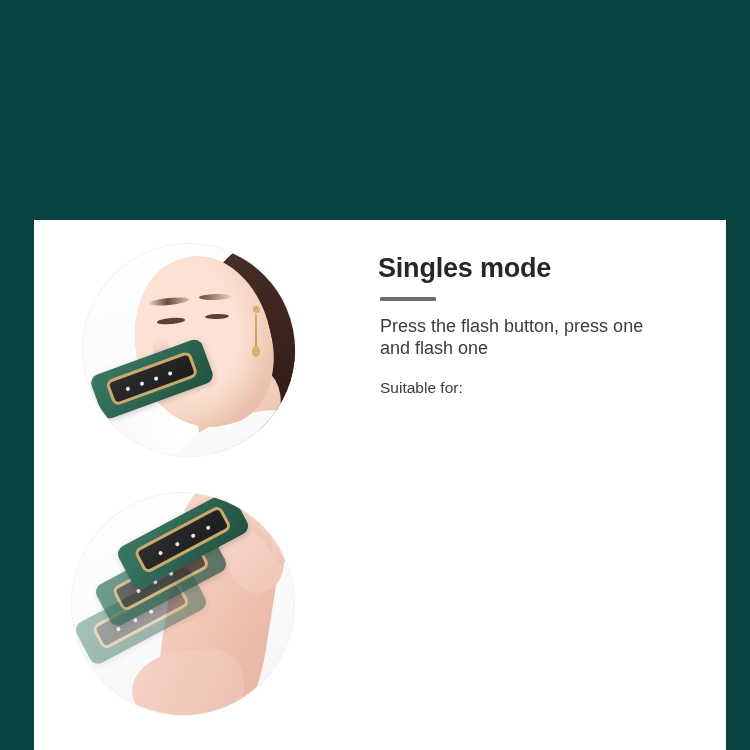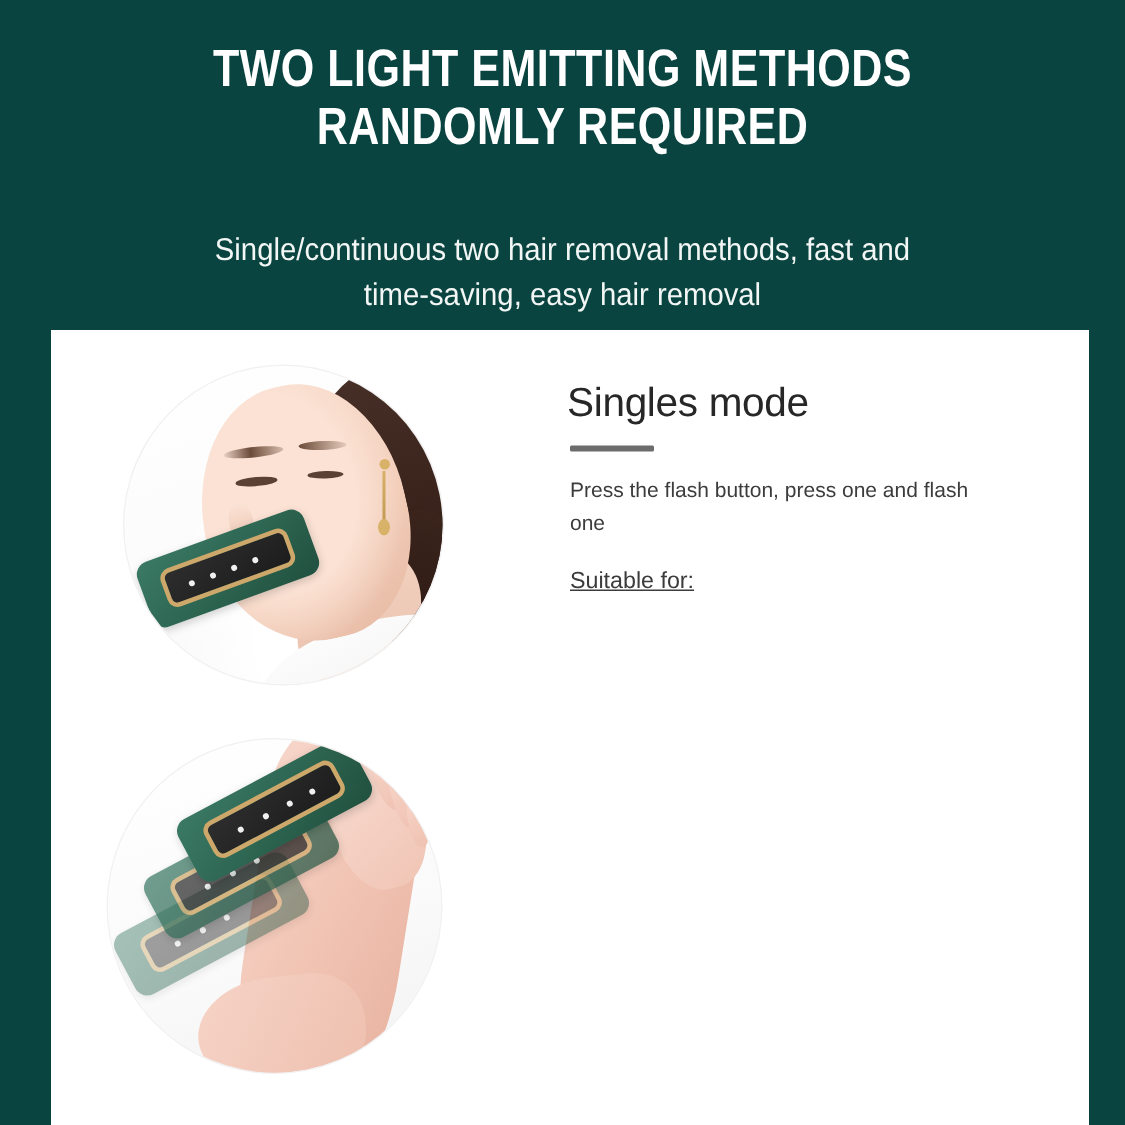--- a/index.html
+++ b/index.html
@@ -254,69 +254,58 @@
   .p2-d2 { left: 24px; top: 62px;  width: 130px; height: 46px; transform: rotate(-28deg); opacity: 0.72; }
   .p2-d3 { left: 4px;  top: 100px; width: 130px; height: 46px; transform: rotate(-28deg); opacity: 0.45; }
 
   
   .text-block { position: absolute; left: 344px; width: 348px; }
   .tb-1 { top: 22px; }
 
   .mode-title {
     color: #272727;
     font-size: 27px;
-    font-weight: normal;
+    font-weight: bold;
     line-height: 32px;
     letter-spacing: -0.2px;
     margin: 0;
     white-space: nowrap;
   }
   .mode-rule {
     width: 56px;
     height: 4px;
     background: #6c6c6c;
     margin: 13px 0 14px 2px;
     border-radius: 1px;
   }
   .mode-desc {
     color: #3c3c3c;
-    font-size: 14px;
+    font-size: 18px;
     line-height: 22px;
     margin: 0 0 18px 2px;
     max-width: 270px;
   }
   .suit-label {
     color: #3c3c3c;
     font-size: 15.5px;
     line-height: 22px;
     margin: 16px 0 0 2px;
-    text-decoration: underline;
   }
   .suit-value {
     color: #3c3c3c;
     font-size: 15.5px;
     line-height: 22px;
     margin: 0 0 0 2px;
   }
 </style>
 </head>
 <body>
 
 <div class="poster">
 
-  <div class="header">
-    <div class="title">
-      <span class="title-line">TWO LIGHT EMITTING METHODS</span>
-      <span class="title-line">RANDOMLY REQUIRED</span>
-    </div>
-    <div class="subtitle">
-      <span class="subtitle-line">Single/continuous two hair removal methods, fast and</span>
-      <span class="subtitle-line">time-saving, easy hair removal</span>
-    </div>
-  </div>
 
   <div class="card">
 
     <div class="section section-1">
 
       <div class="photo-circle circle-1">
         <div class="photo-inner">
           <div class="p1-bg"></div>
           <div class="p1-hairback"></div>
           <div class="p1-hairtail"></div>

